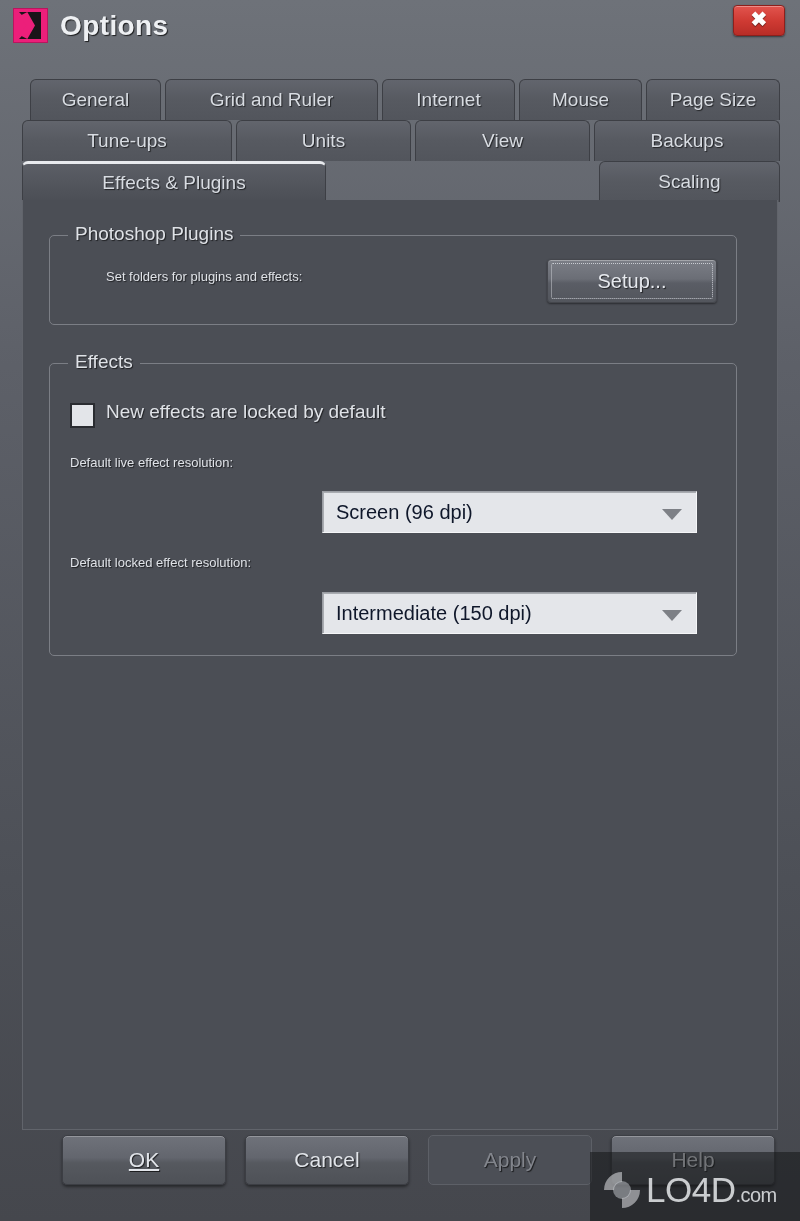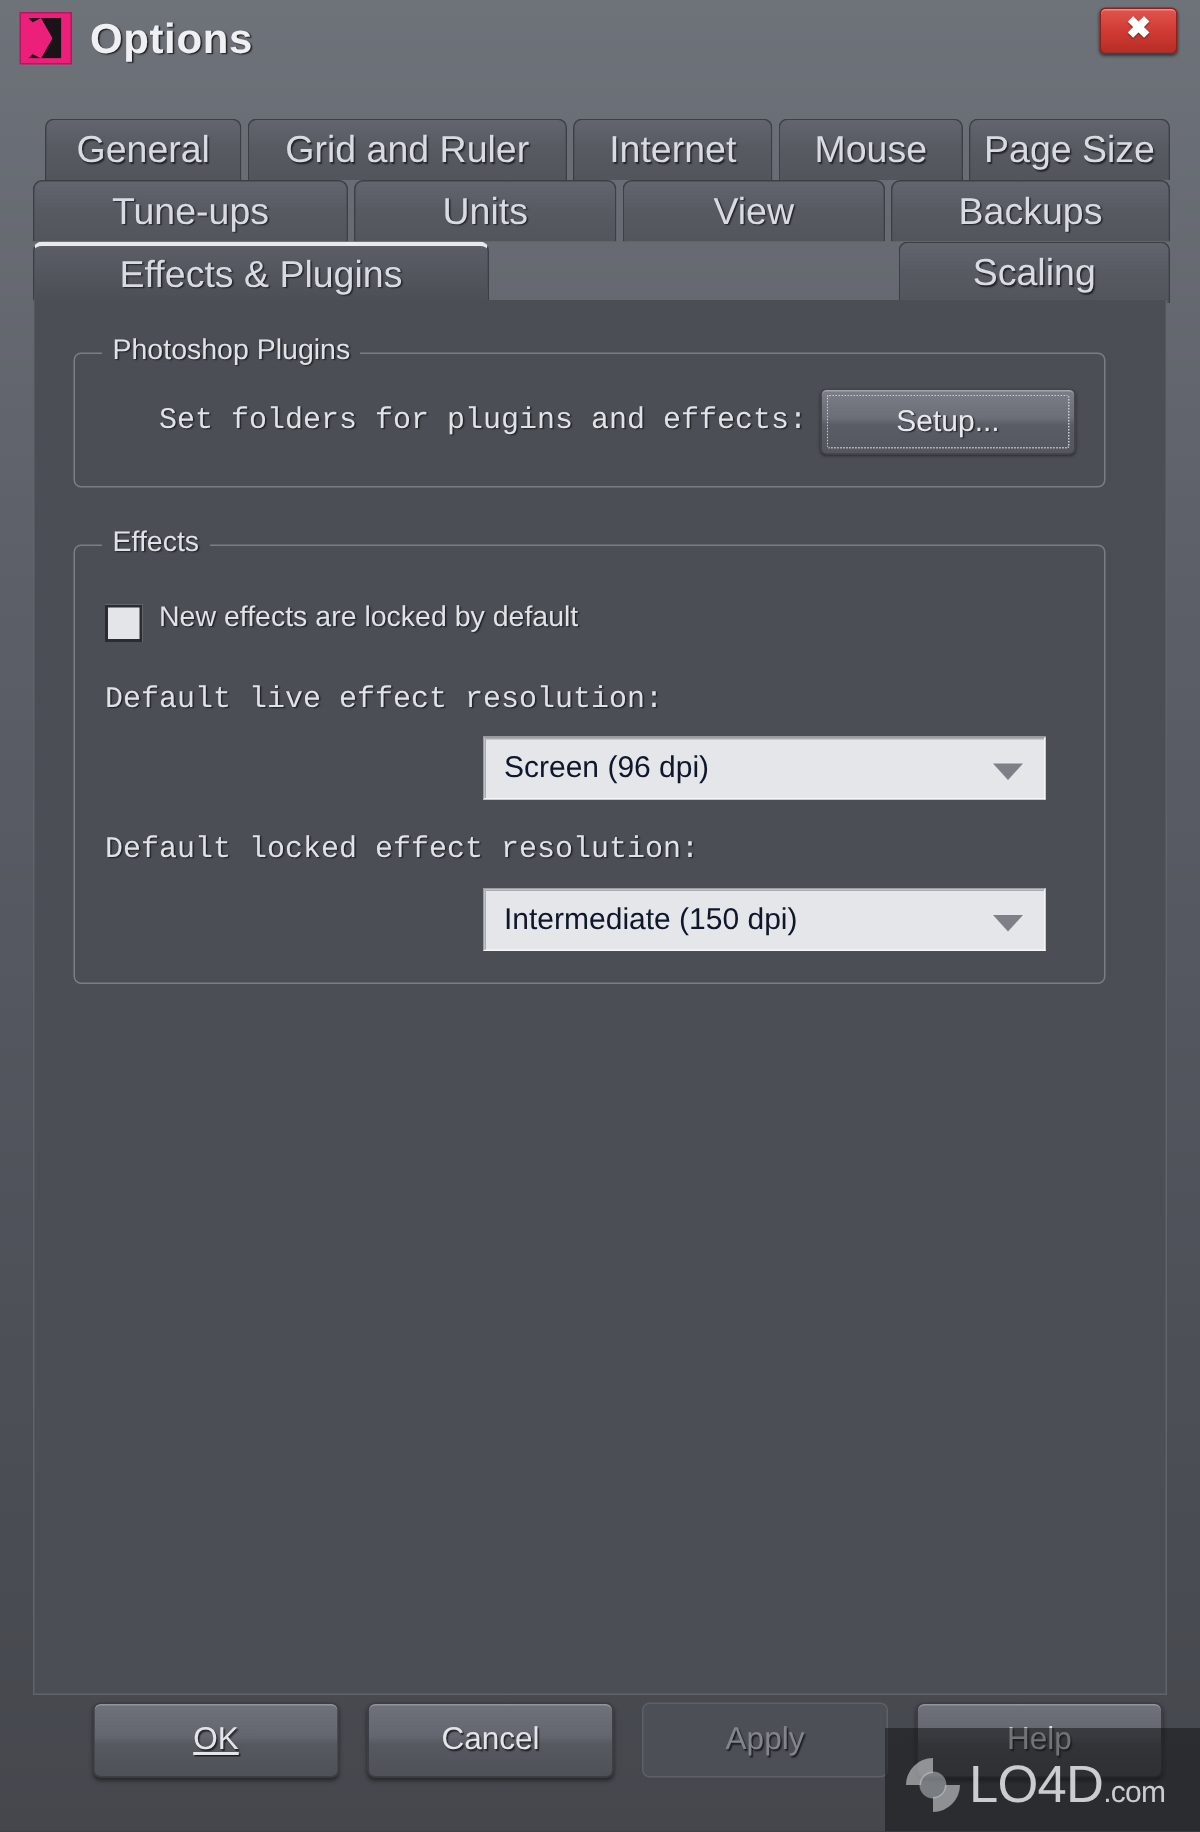--- a/index.html
+++ b/index.html
@@ -95,21 +95,21 @@
   .tab {
     position: absolute;
     top: 0;
     height: 41px;
     border-radius: 6px 6px 0 0;
     background: linear-gradient(180deg, #62656d 0%, #575a61 48%, #52555c 100%);
     border: 1px solid #3d3f45;
     border-bottom: none;
     box-sizing: border-box;
     color: #d8dce2;
-    font-size: 25px;
+    font-size: 19px;
     line-height: 40px;
     text-align: center;
     text-shadow: 1px 1px 1px rgba(0,0,0,0.6);
     cursor: pointer;
     overflow: hidden;
     white-space: nowrap;
   }
   .tab.active {
     background: linear-gradient(180deg, #5b5e66 0%, #53565d 50%, #4b4e55 100%);
     border-top: 3px solid #e8eaee;
@@ -145,24 +145,23 @@
     text-shadow: 1px 1px 1px rgba(0,0,0,0.6);
     white-space: nowrap;
   }
 
   #gb-plugins { left: 26px; top: 35px; width: 688px; height: 90px; }
   #gb-effects { left: 26px; top: 163px; width: 688px; height: 293px; }
 
   .field-label {
     position: absolute;
     color: #dfe2e7;
-    font-size: 20px;
+    font-size: 13px;
     text-shadow: 1px 1px 1px rgba(0,0,0,0.6);
     white-space: nowrap;
-    font-family: Liberation Mono, monospace;
   }
 
   
   .pushbtn {
     position: absolute;
     border-radius: 4px;
     background: linear-gradient(180deg, #7b7e86 0%, #6b6e76 45%, #5a5d65 55%, #53565d 100%);
     border: 1px solid #44464c;
     box-sizing: border-box;
     color: #e6e9ee;

